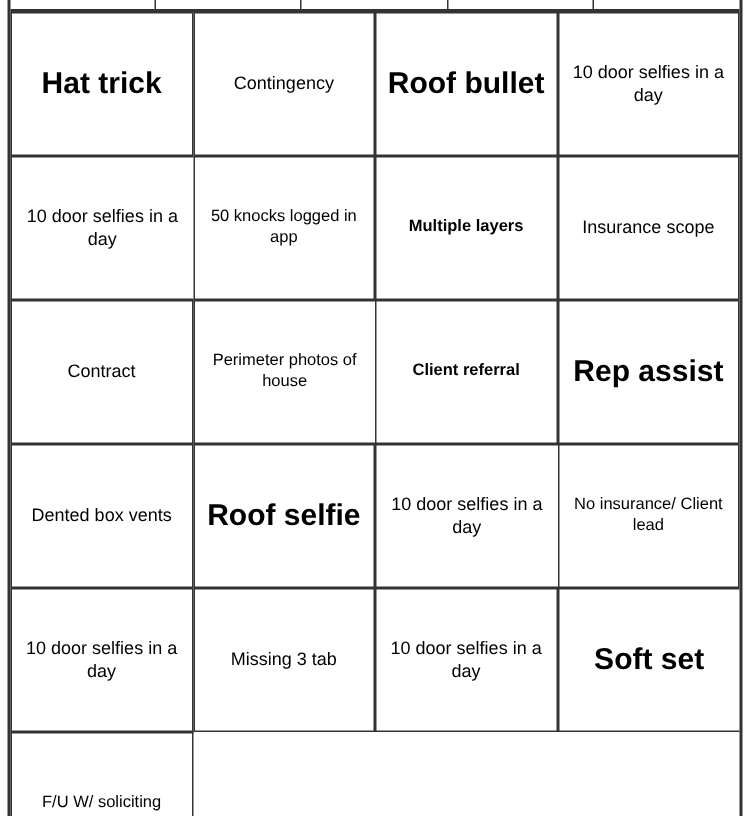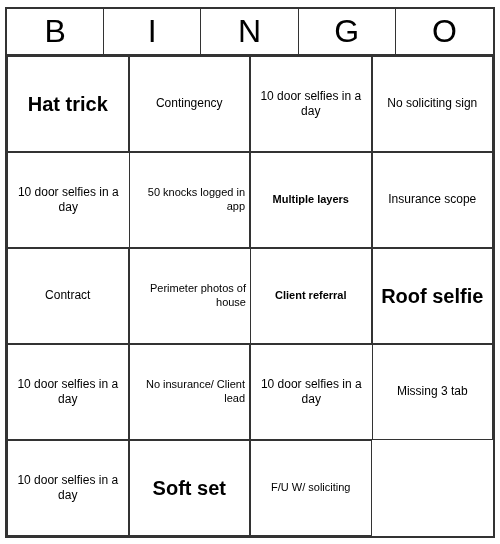--- a/index.html
+++ b/index.html
@@ -63,21 +63,20 @@
     .size-medium {
       font-size: 11px;
       font-weight: bold;
       text-align: center;
     }
     .size-small {
       font-size: 12px;
     }
     .size-xsmall {
       font-size: 11px;
-      text-align: right;
     }
   </style>
 </head>
 <body>
 
 <div class="bingo-container">
   <div class="bingo-header">
   <div class="bingo-header-cell">B</div>
       <div class="bingo-header-cell">I</div>
       <div class="bingo-header-cell">N</div>
@@ -85,24 +84,24 @@
       <div class="bingo-header-cell">O</div>
     </div>
   <div class="bingo-grid">
   <div class="bingo-cell">
         <span class="cell-text size-large">Hat trick</span>
       </div>
       <div class="bingo-cell">
         <span class="cell-text size-small">Contingency</span>
       </div>
       <div class="bingo-cell">
-        <span class="cell-text size-small">10 door selfies in a day</span>
+        <span class="cell-text size-large">Roof bullet</span>
       </div>
       <div class="bingo-cell">
-        <span class="cell-text size-small">No soliciting sign</span>
+        <span class="cell-text size-small">10 door selfies in a day</span>
       </div>
       <div class="bingo-cell">
         <span class="cell-text size-small">10 door selfies in a day</span>
       </div>
       <div class="bingo-cell">
         <span class="cell-text size-xsmall">50 knocks logged in app</span>
       </div>
       <div class="bingo-cell">
         <span class="cell-text size-medium">Multiple layers</span>
       </div>
@@ -110,20 +109,26 @@
         <span class="cell-text size-small">Insurance scope</span>
       </div>
       <div class="bingo-cell">
         <span class="cell-text size-small">Contract</span>
       </div>
       <div class="bingo-cell">
         <span class="cell-text size-xsmall">Perimeter photos of house</span>
       </div>
       <div class="bingo-cell">
         <span class="cell-text size-medium">Client referral</span>
+      </div>
+      <div class="bingo-cell">
+        <span class="cell-text size-large">Rep assist</span>
+      </div>
+      <div class="bingo-cell">
+        <span class="cell-text size-small">Dented box vents</span>
       </div>
       <div class="bingo-cell">
         <span class="cell-text size-large">Roof selfie</span>
       </div>
       <div class="bingo-cell">
         <span class="cell-text size-small">10 door selfies in a day</span>
       </div>
       <div class="bingo-cell">
         <span class="cell-text size-xsmall">No insurance/ Client lead</span>
       </div>

